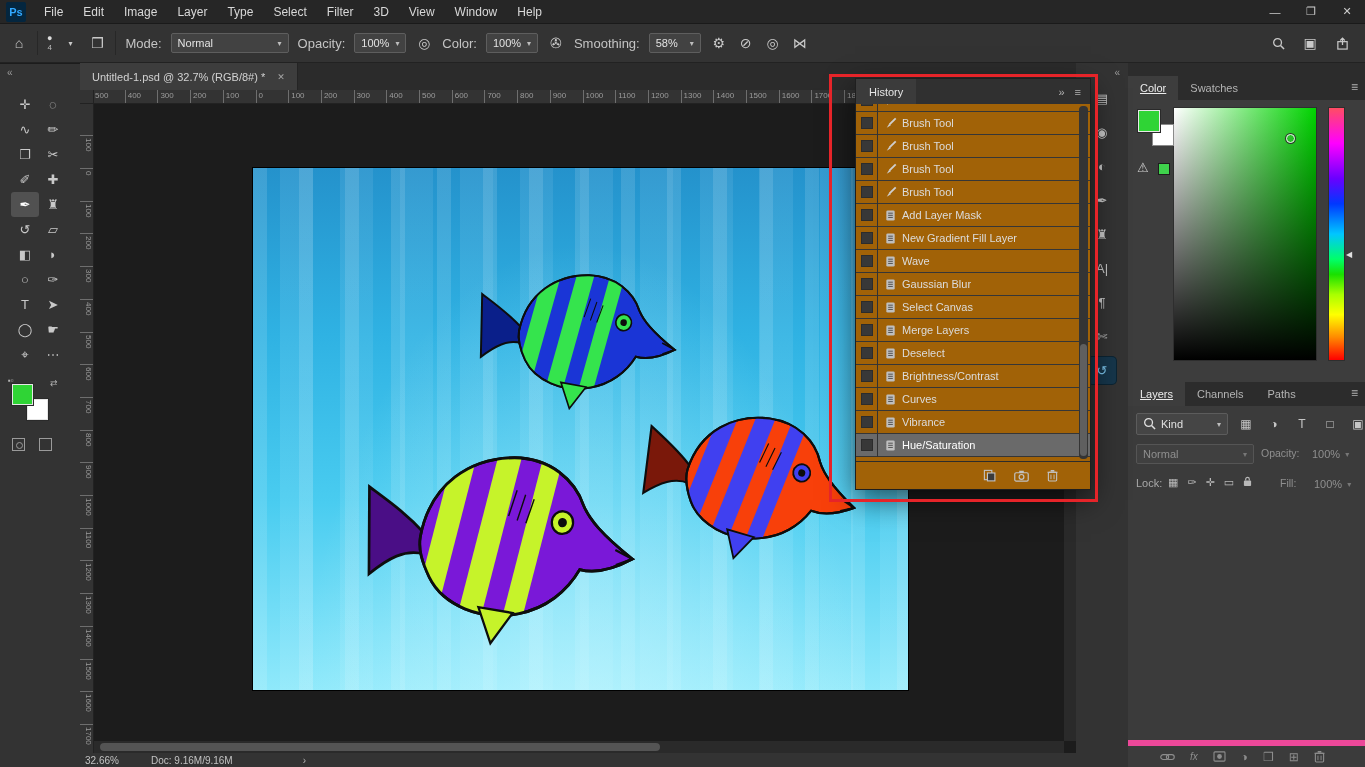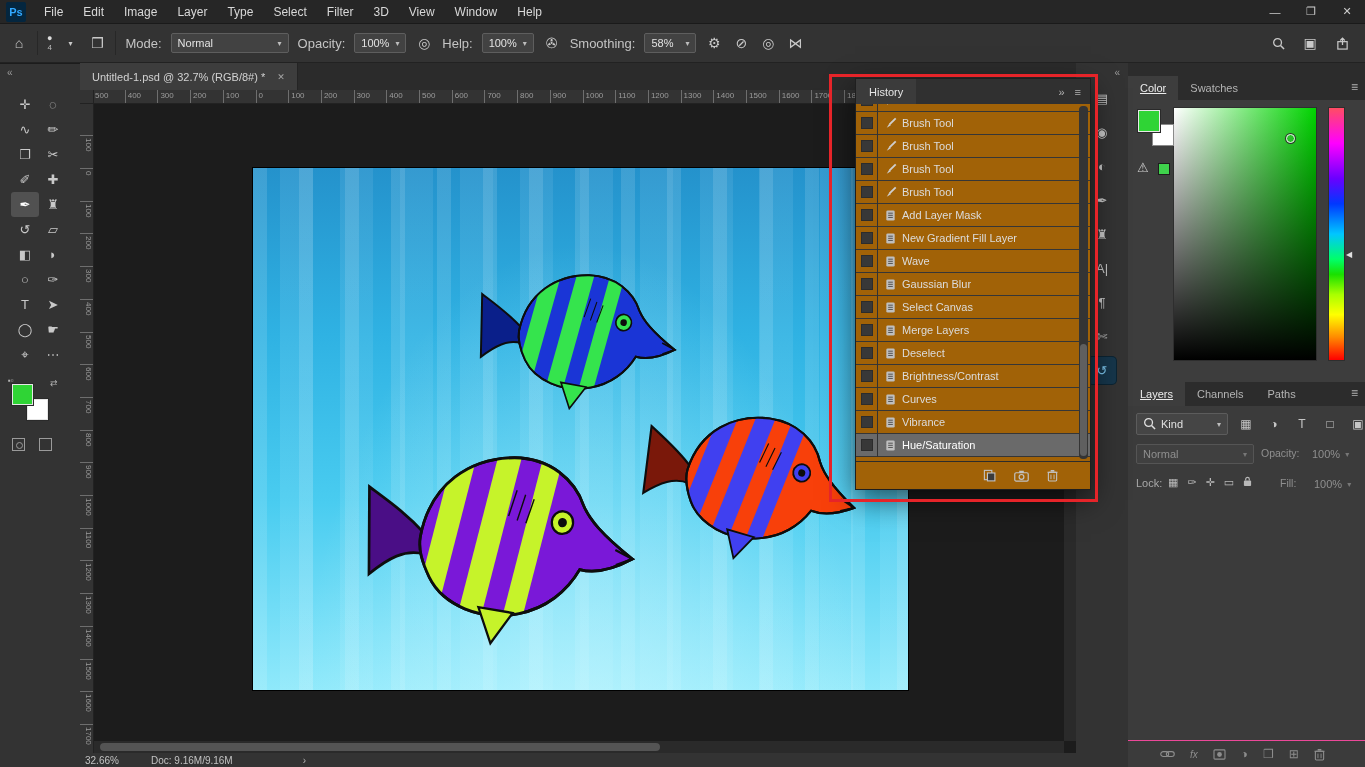--- a/index.html
+++ b/index.html
@@ -128,21 +128,21 @@
   .fillval .caret{ font-size:8px; color:#777;}
   .layerrow{ position:absolute; left:0; top:98px; width:100%; height:30px; background:#4a4a4a; display:flex; align-items:center;}
   .eyebox{ width:28px; height:30px; display:flex; align-items:center; justify-content:center; color:#dcdcdc; border-right:1px solid #3a3a3a;}
   .lthumb{ margin-left:8px; width:32px; height:22px; border:1px solid #9a9a9a;
     background:
       radial-gradient(circle at 30% 33%, #2238d8 0 19%, transparent 21%),
       radial-gradient(circle at 40% 72%, #7a18d8 0 21%, transparent 23%),
       radial-gradient(circle at 72% 52%, #f8400a 0 19%, transparent 21%),
       linear-gradient(180deg,#35b5e5,#8ae9fb);}
   .lname{ margin-left:10px; color:#e6e6e6;}
-  .layersbottom{ position:absolute; left:0; bottom:0; width:100%; height:27px; border-top:1px solid #ec4899;
+  .layersbottom{ position:absolute; left:0; bottom:0; width:100%; height:27px; border-top:6px solid #ec4899;
     display:flex; align-items:center; gap:15px; padding-left:32px; color:#8d8d8d;}
   .lbicon{ display:flex; align-items:center; justify-content:center; font-size:12px; color:#8d8d8d;}
   .lbicon.fx{ font-size:10px; font-style:italic;}
 
   
   .history{ position:absolute; left:855px; top:78px; width:236px; height:412px; background:#a16207;
     border:1px solid #1f1f1f; box-shadow:0 10px 28px rgba(0,0,0,.6); z-index:40;}
   .hheader{ position:absolute; left:0; top:0; width:100%; height:25px; background:#303030; display:flex; align-items:center;}
   .htab{ height:25px; display:flex; align-items:center; padding:0 13px; background:#3b3b3b; color:#e4e4e4; font-size:11px;}
   .hhicons{ margin-left:auto; display:flex; gap:10px; padding-right:9px; color:#b2b2b2; font-size:11px;}
@@ -206,21 +206,21 @@
     <div class="dd mode">
       <span>Normal</span>
       <span class="caret">▾</span>
     </div>
     <span class="opt-label">Opacity:</span>
     <div class="dd val">
       <span>100%</span>
       <span class="caret">▾</span>
     </div>
     <span class="obicon">◎</span>
-    <span class="opt-label">Help:</span>
+    <span class="opt-label">Color:</span>
     <div class="dd val">
       <span>100%</span>
       <span class="caret">▾</span>
     </div>
     <span class="obicon">✇</span>
     <span class="opt-label">Smoothing:</span>
     <div class="dd val">
       <span>58%</span>
       <span class="caret">▾</span>
     </div>

